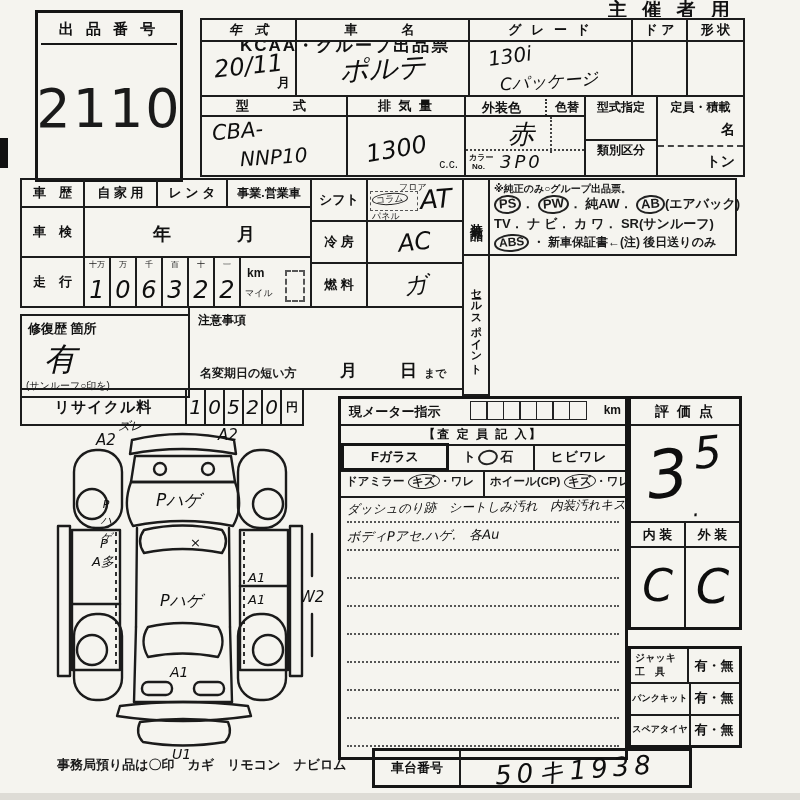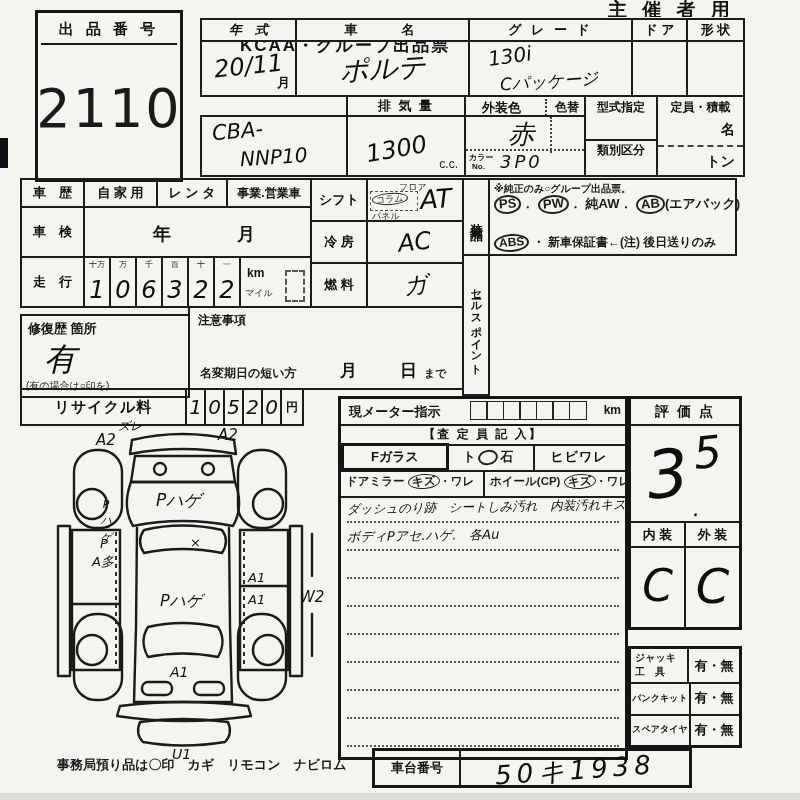--- a/index.html
+++ b/index.html
@@ -53,20 +53,21 @@
   <div class="cell ctr" style="left:295px;top:40px;width:175px;height:57px;">
     <span class="hw" style="font-size:28px;transform:rotate(-3deg);">ポルテ</span>
   </div>
   <div class="cell" style="left:468px;top:40px;width:165px;height:57px;">
     <span class="hw" style="position:absolute;left:18px;top:2px;font-size:20px;transform:rotate(-8deg);">130i</span>
     <span class="hw" style="position:absolute;left:30px;top:28px;font-size:17px;transform:rotate(-4deg);">Cパッケージ</span>
   </div>
   <div class="cell" style="left:631px;top:40px;width:57px;height:57px;"></div>
   <div class="cell" style="left:686px;top:40px;width:59px;height:57px;"></div>
 
+  <div class="cell ctr lbl" style="left:200px;top:95px;width:148px;height:22px;font-size:13px;letter-spacing:6px;">型　　式</div>
   <div class="cell" style="left:464px;top:95px;width:122px;height:22px;">
     <span class="lbl" style="position:absolute;left:16px;top:2px;font-size:13px;">外装色</span>
     <span class="lbl" style="position:absolute;right:5px;top:2px;font-size:12px;border-left:2px dotted #333;padding-left:8px;">色替</span>
   </div>
   <div class="cell ctr lbl" style="left:346px;top:95px;width:120px;height:22px;font-size:13px;letter-spacing:2px;">排 気 量</div>
   <div class="cell" style="left:584px;top:95px;width:74px;height:82px;">
     <div class="lbl ctr" style="position:absolute;left:0;right:0;top:2px;font-size:12px;">型式指定</div>
     <div class="lbl ctr" style="position:absolute;left:0;right:0;top:42px;height:18px;border-top:2px solid #1c1c1c;font-size:12px;">類別区分</div>
   </div>
   <div class="cell" style="left:656px;top:95px;width:89px;height:82px;">
@@ -155,34 +156,35 @@
 
   <div class="cell" style="left:462px;top:178px;width:275px;height:78px;">
     <div class="vtext lbl ctr" style="position:absolute;left:0;top:0;bottom:0;width:24px;border-right:2px solid #1c1c1c;font-size:13px;letter-spacing:3px;">装備品</div>
     <div style="position:absolute;left:30px;top:2px;font-size:10px;font-weight:bold;">※純正のみ○グループ出品票。</div>
     <div style="position:absolute;left:30px;top:15px;font-size:13px;font-weight:bold;white-space:nowrap;">
       <span class="circ">PS</span><span>．</span>
       <span class="circ">PW</span><span>．</span>
       <span>純AW．</span>
       <span class="circ">AB</span><span>(エアバック)</span>
     </div>
+    <div style="position:absolute;left:30px;top:35px;font-size:13px;font-weight:bold;white-space:nowrap;">TV． ナ ビ． カ ワ． SR(サンルーフ)</div>
     <div style="position:absolute;left:30px;top:54px;font-size:12px;font-weight:bold;white-space:nowrap;">
       <span class="circ">ABS</span>
       <span>・ 新車保証書←(注) 後日送りのみ</span>
     </div>
   </div>
 
   <div class="cell" style="left:462px;top:254px;width:28px;height:142px;">
     <div class="vtext lbl ctr" style="position:absolute;left:0;right:0;top:4px;bottom:4px;font-size:11px;margin:auto;">セールスポイント</div>
   </div>
 
   <div class="cell" style="left:20px;top:306px;width:170px;height:84px;margin-top:8px;">
     <span class="lbl" style="position:absolute;left:6px;top:4px;font-size:13px;">修復歴 箇所</span>
     <span class="hw" style="position:absolute;left:22px;top:22px;font-size:32px;">有</span>
-    <span style="position:absolute;left:4px;bottom:3px;font-size:10px;">(有の場合は○印を)</span>
+    <span style="position:absolute;left:4px;bottom:3px;font-size:10px;">(サンルーフ○印を)</span>
   </div>
 
   <div class="cell" style="left:188px;top:306px;width:276px;height:84px;">
     <span class="lbl" style="position:absolute;left:8px;top:4px;font-size:12px;">注意事項</span>
     <span style="position:absolute;left:10px;bottom:6px;font-size:12px;font-weight:bold;">名変期日の短い方</span>
     <span class="lbl" style="position:absolute;left:150px;bottom:6px;font-size:17px;">月</span>
     <span class="lbl" style="position:absolute;left:210px;bottom:6px;font-size:17px;">日</span>
     <span style="position:absolute;left:234px;bottom:7px;font-size:11px;font-weight:bold;">まで</span>
   </div>
 

